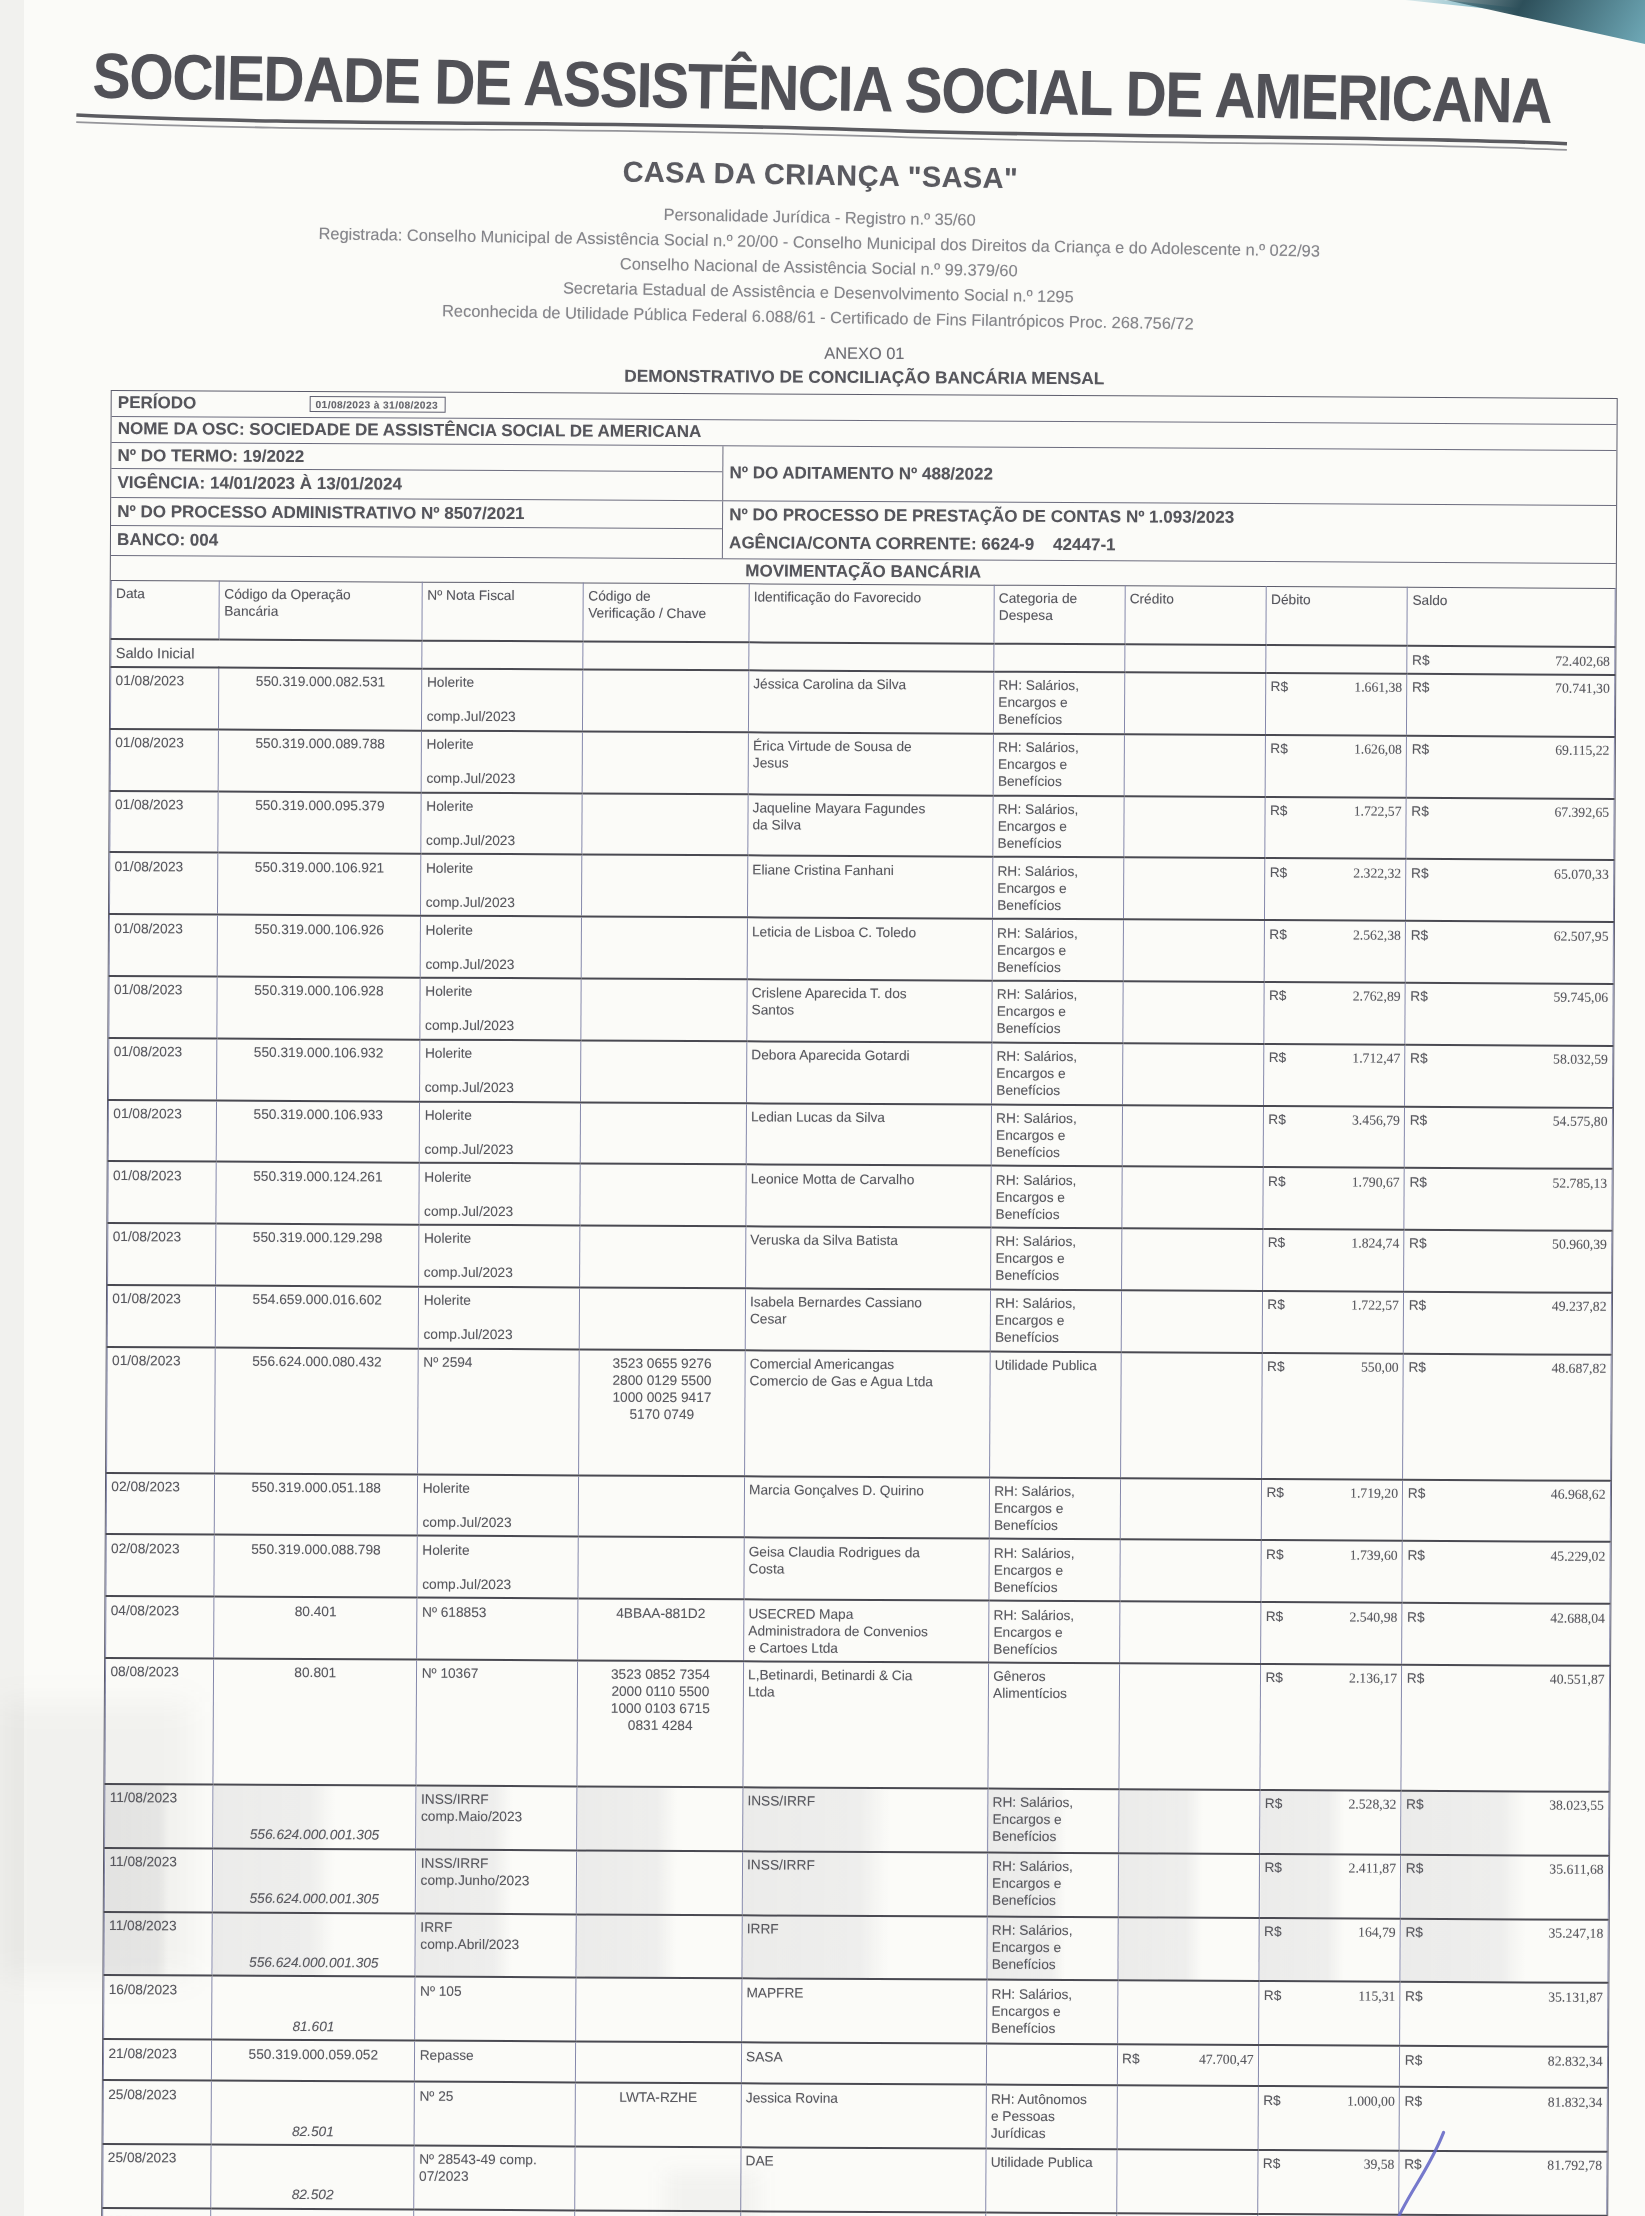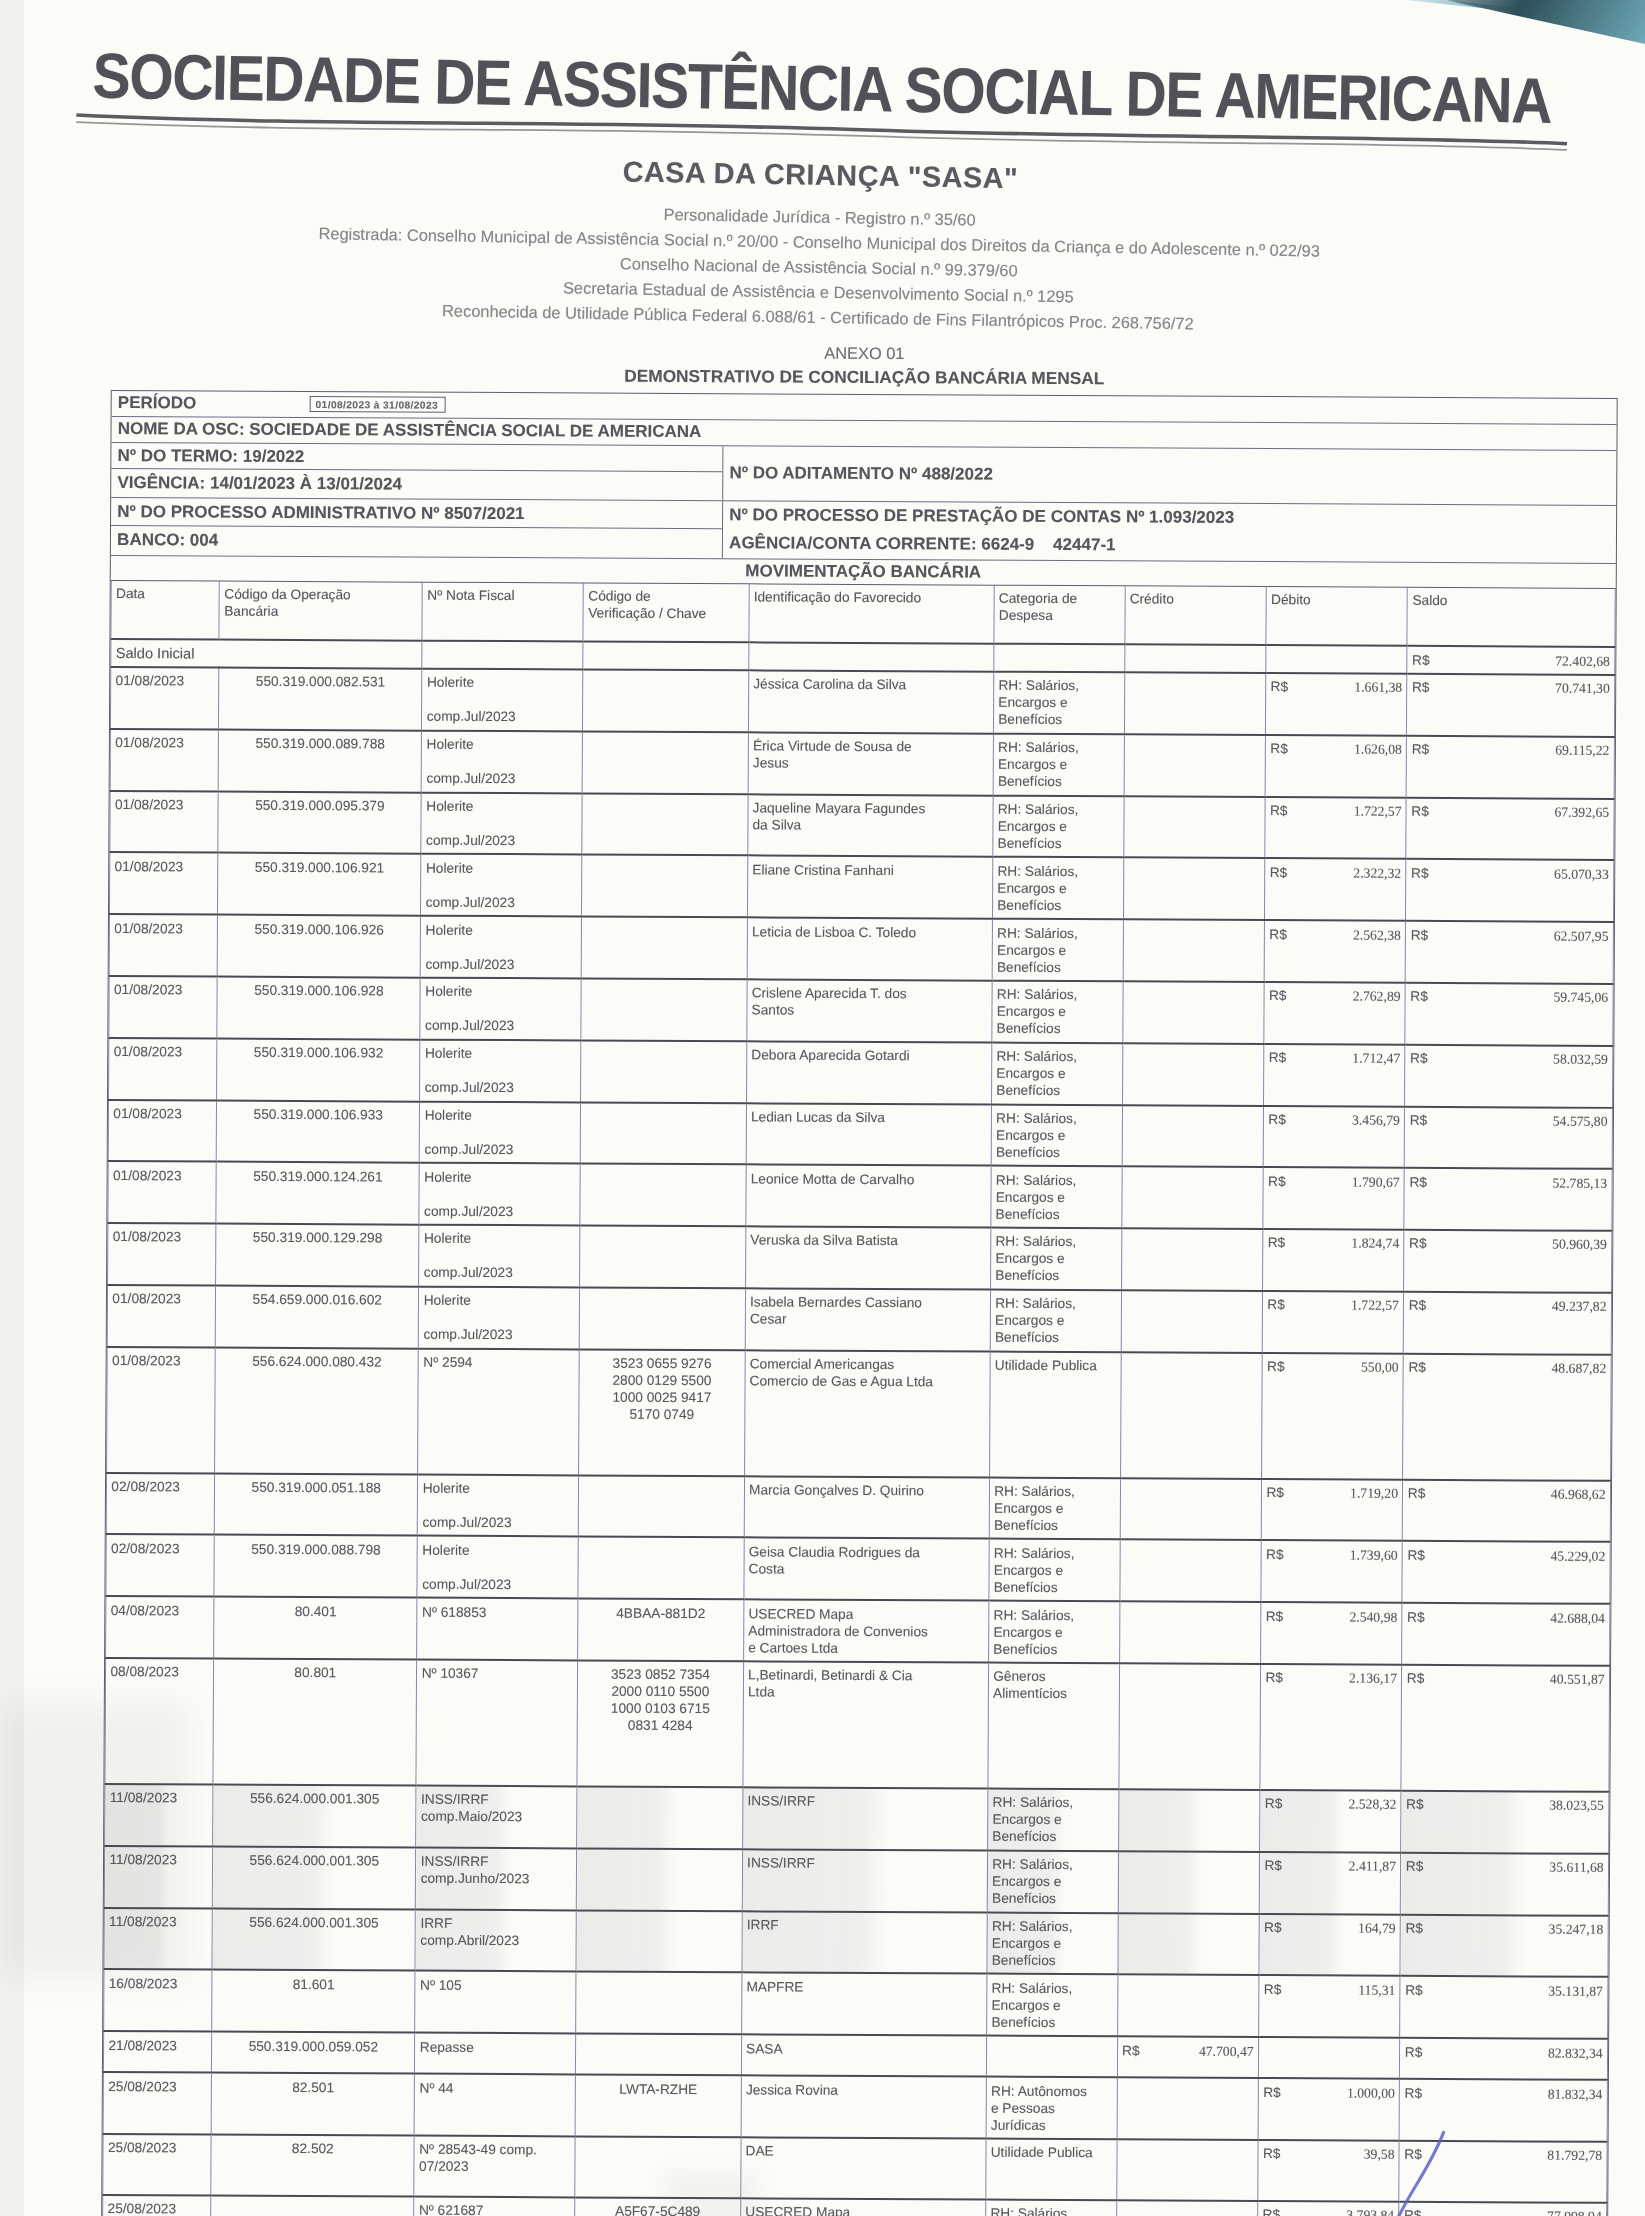--- a/index.html
+++ b/index.html
@@ -61,21 +61,21 @@
     border-top:2px solid var(--rule);border-bottom:2px solid var(--rule);
     vertical-align:top;font-size:13.7px;line-height:17px;color:#58585e;
     padding:4.4px 4.4px;white-space:pre-line;overflow:hidden;
   }
   table.mov th{
     font-weight:normal;text-align:left;height:59px;color:#55555c;
     border-top:1.3px solid var(--box);
   }
   td.c-date{padding-left:5.3px;}
   td.c-code{text-align:center;}
-  .code-low{display:inline-block;}
+  .code-low{display:inline-block;margin-top:36px;font-style:italic;}
   td.c-chave{text-align:center;line-height:21px;}
   td.c-cat{line-height:17px;margin-left:40px;}
   .m{display:flex;justify-content:space-between;align-items:flex-start;}
   .m .cur{flex:0 0 auto;}
   .m .val{flex:0 0 auto;text-align:right;font-family:Liberation Serif, serif;}
   tr.data-row td{height:61px;}
   tr.tall td{height:126px;}
   tr.short-row td{height:41px;}
   tr.shade td{background:linear-gradient(90deg,rgba(125,125,135,.12) 0%,rgba(125,125,135,.10) 48%,rgba(125,125,135,0) 60%);}
   tr.saldo-ini td{height:25px;font-weight:normal;}
@@ -517,21 +517,21 @@
               <td class="c-chave"></td>
               <td class="c-fav">SASA</td>
               <td class="c-cat"></td>
               <td class="c-cred"><div class="m"><span class="cur">R$</span><span class="val">47.700,47</span></div></td>
               <td class="c-deb"></td>
               <td class="c-saldo"><div class="m"><span class="cur">R$</span><span class="val">82.832,34</span></div></td>
             </tr>
             <tr class="data-row">
               <td class="c-date">25/08/2023</td>
               <td class="c-code"><span class="code-low">82.501</span></td>
-              <td class="c-nf">Nº 44</td>
+              <td class="c-nf">Nº 25</td>
               <td class="c-chave">LWTA-RZHE</td>
               <td class="c-fav">Jessica Rovina</td>
               <td class="c-cat">RH: Autônomos
 e Pessoas
 Jurídicas</td>
               <td class="c-cred"></td>
               <td class="c-deb"><div class="m"><span class="cur">R$</span><span class="val">1.000,00</span></div></td>
               <td class="c-saldo"><div class="m"><span class="cur">R$</span><span class="val">81.832,34</span></div></td>
             </tr>
             <tr class="data-row">

